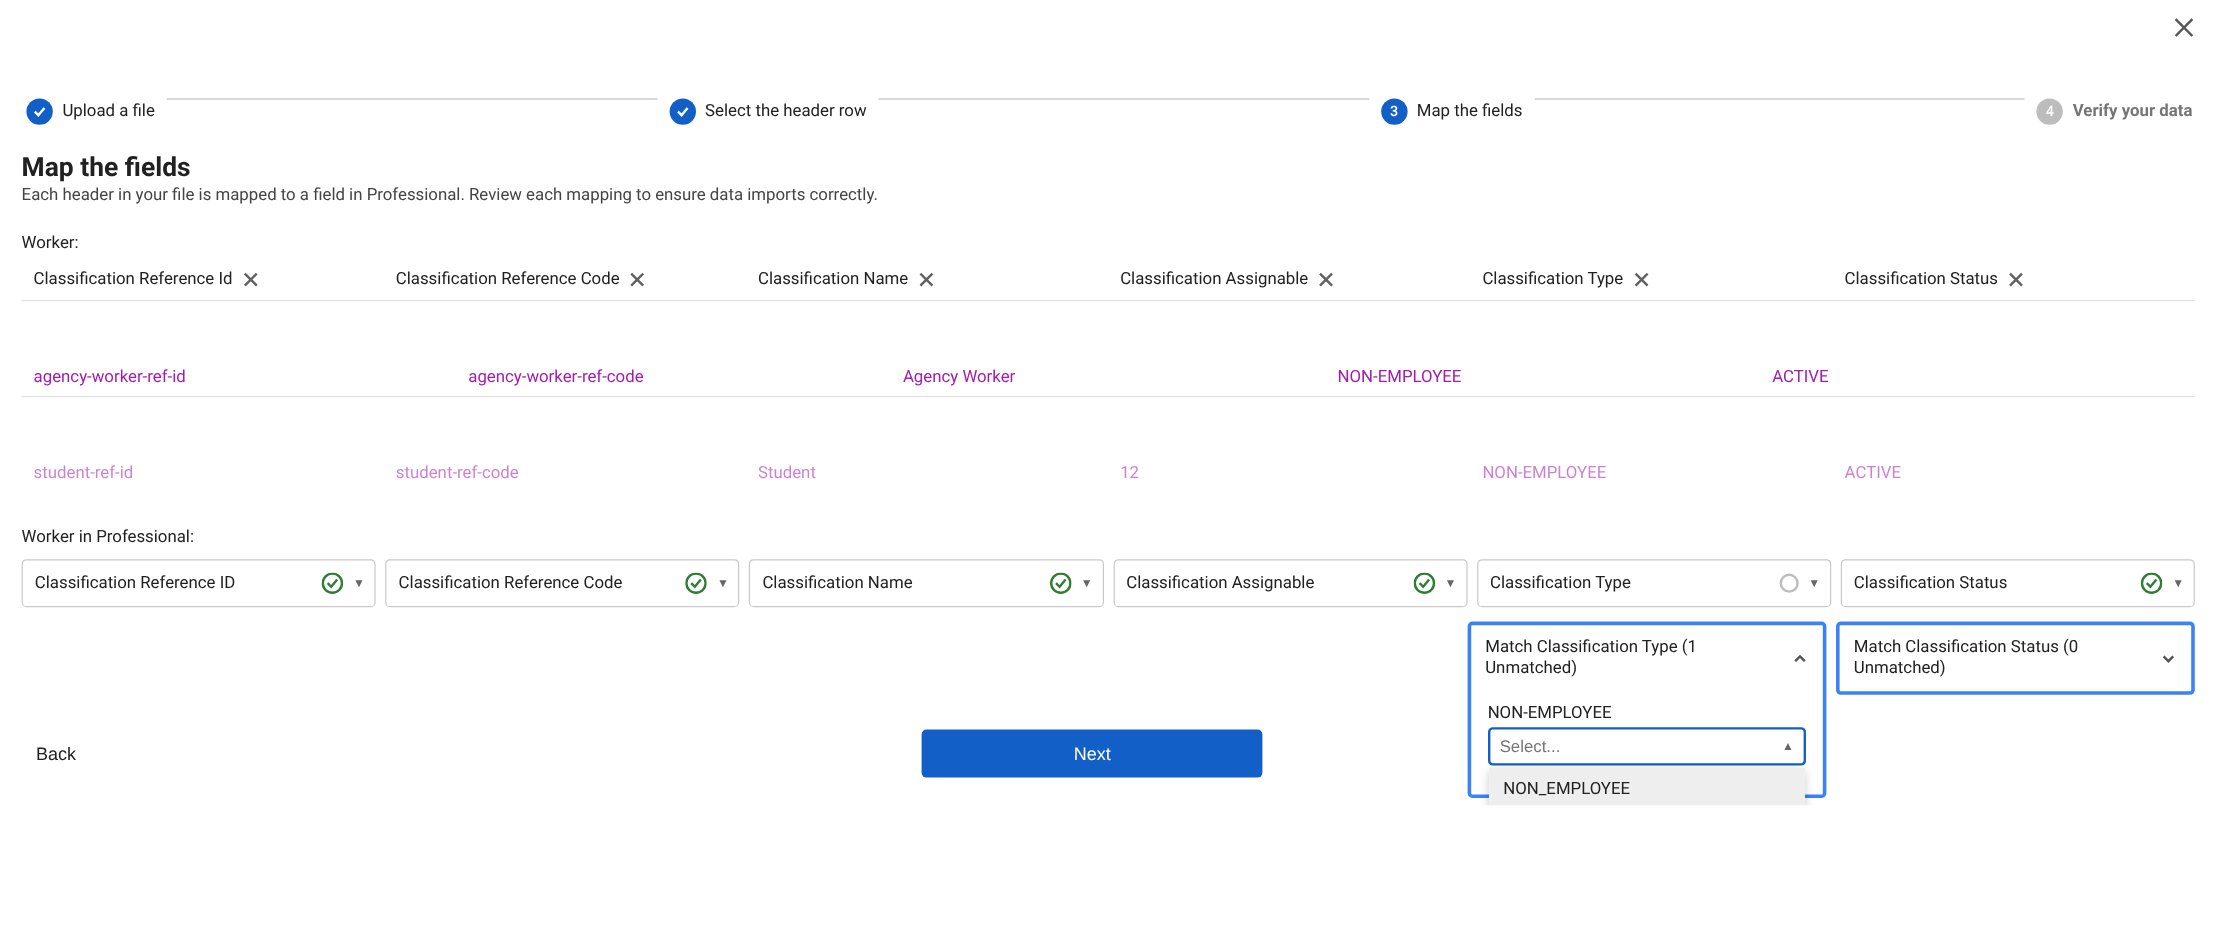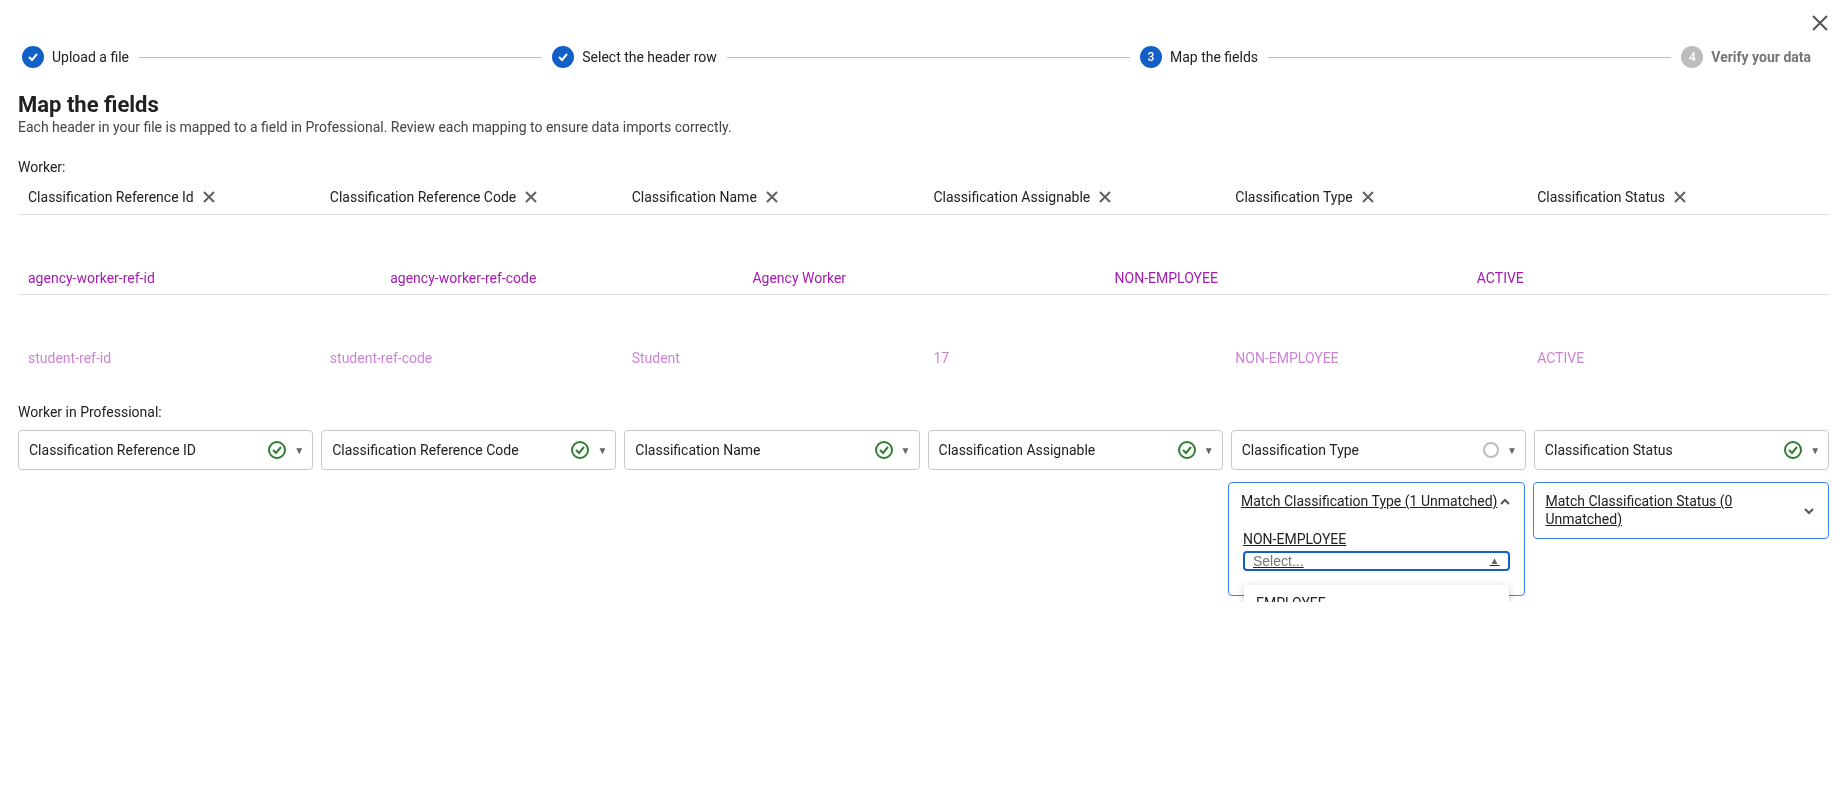--- a/index.html
+++ b/index.html
@@ -17,22 +17,23 @@
       position: absolute;
       top: 14px;
       right: 18px;
       cursor: pointer;
       color: #555;
     }
 
     
     .stepper {
       display: flex;
-      align-items: center;
-      padding: 46px 36px 18px 22px;
+      align-items: flex-start;
+      padding: 46px 20px 18px 22px;
+      margin-top: 36px;
     }
     .step {
       display: flex;
       align-items: center;
     }
     .step-circle {
       width: 22px;
       height: 22px;
       border-radius: 50%;
       display: flex;
@@ -116,38 +117,37 @@
 
     
     .match-row {
       display: flex;
       gap: 8px;
       padding: 6px 18px;
     }
     .match-spacer { flex: 1; }
     .match-panel {
       flex: 1;
-      border: 1px solid #3b82f6;
+      border: 3px solid #3b82f6;
       border-radius: 4px;
       font-size: 14px;
-      text-decoration: underline;
     }
     .match-header {
       display: flex;
       align-items: center;
       padding: 10px 12px;
       cursor: pointer;
     }
     .match-header .txt { flex: 1; line-height: 1.25; }
     .match-body { padding: 4px 14px 24px 14px; }
     .match-body .val-label { font-size: 14px; margin: 6px 0 4px 0; }
     .combo {
       border: 2px solid #1260c7;
       border-radius: 4px;
-      height: 20px;
+      height: 32px;
       display: flex;
       align-items: center;
       padding: 0 8px;
       position: relative;
     }
     .combo input {
       border: none;
       outline: none;
       flex: 1;
       font-size: 14px;
@@ -302,21 +302,21 @@
     <div class="hcell">agency-worker-ref-id</div>
     <div class="hcell">agency-worker-ref-code</div>
     <div class="hcell">Agency Worker</div>
     <div class="hcell">NON-EMPLOYEE</div>
     <div class="hcell">ACTIVE</div>
   </div>
   <div class="headers-row data faded">
     <div class="hcell">student-ref-id</div>
     <div class="hcell">student-ref-code</div>
     <div class="hcell">Student</div>
-    <div class="hcell">17</div>
+    <div class="hcell">12</div>
     <div class="hcell">NON-EMPLOYEE</div>
     <div class="hcell">ACTIVE</div>
   </div>
 </div>
 
 <div class="section-label" style="padding-top:30px;">Worker in Professional:</div>
 <div class="fields-row">
   <div class="field-select">
     <span class="label">Classification Reference ID</span>
     <span class="status-ok">
@@ -388,21 +388,20 @@
             <path d="M3 9 L7 5 L11 9" stroke="#555" stroke-width="2" fill="none"></path>
           </svg>
         </span>
     </div>
     <div class="match-body">
       <div class="val-label">NON-EMPLOYEE</div>
       <div class="combo">
         <input placeholder="Select..." style="">
         <span class="tri-up">▲</span>
         <div class="dropdown">
-          <div class="opt">EMPLOYEE</div>
           <div class="opt highlight">NON_EMPLOYEE</div>
         </div>
       </div>
     </div>
   </div>
 
   <div class="match-panel" style="align-self:flex-start;">
     <div class="match-header">
       <span class="txt">Match Classification Status (0 Unmatched)</span>
       <span>

